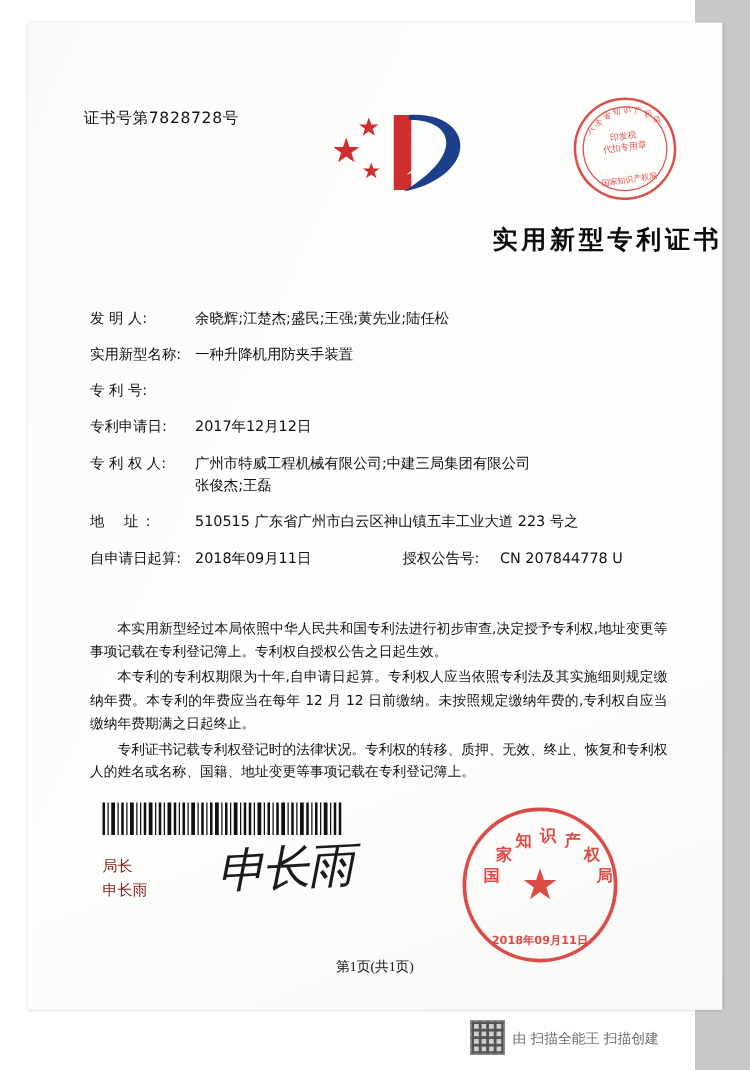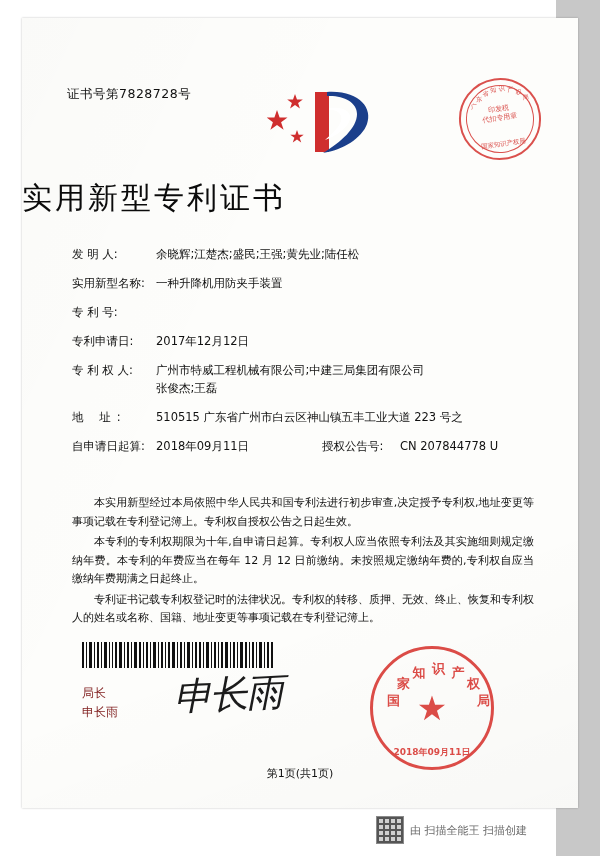--- a/index.html
+++ b/index.html
@@ -106,23 +106,23 @@
     text-align: center;
     font-size: 6.4px;
     color: #d4332f;
   }
   
   .title {
     position: absolute;
     left: 0;
     top: 160px;
     width: 556px;
-    text-align: left;
-    font-size: 30px;
-    font-weight: normal;
+    text-align: right;
+    font-size: 20px;
+    font-weight: bold;
     letter-spacing: 3px;
     color: #0b0b0b;
     font-family: "DejaVu Sans", "Liberation Sans", sans-serif;
   }
   
   .fields {
     position: absolute;
     left: 50px;
     top: 228px;
     width: 470px;
@@ -254,20 +254,21 @@
   }
   
   .page-no {
     position: absolute;
     left: 0;
     top: 748px;
     width: 556px;
     text-align: center;
     font-size: 11px;
     color: #111;
+    font-family: Liberation Serif, serif;
   }
   
   .wm {
     position: absolute;
     left: 376px;
     top: 816px;
     display: flex;
     align-items: center;
     gap: 6px;
     color: #6d6d6d;

